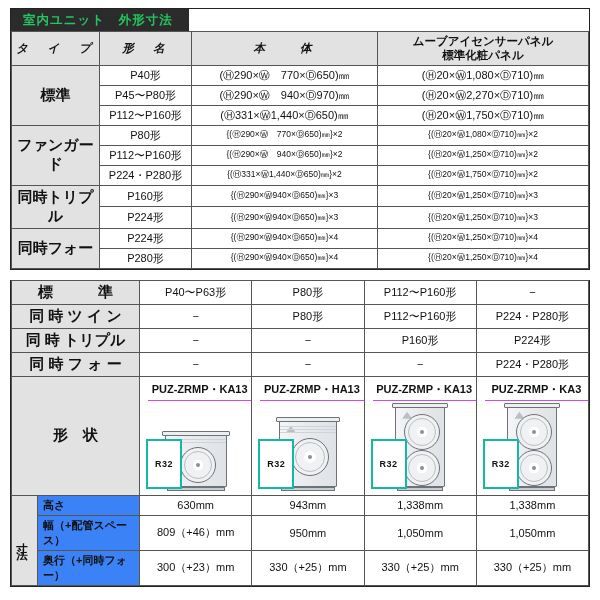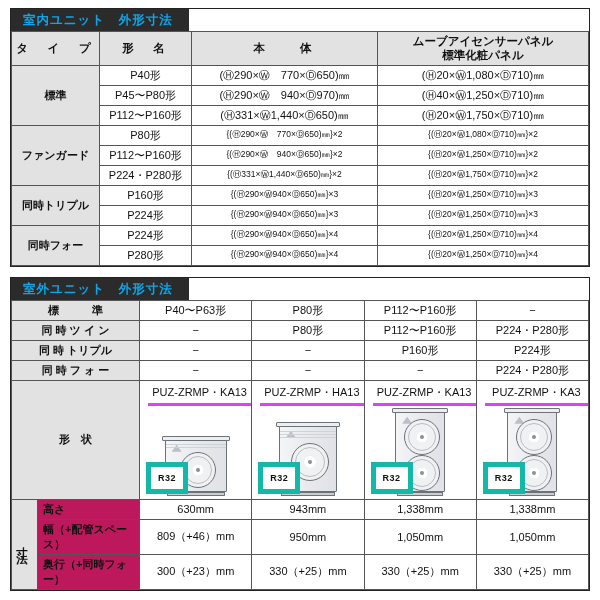--- a/index.html
+++ b/index.html
@@ -9,21 +9,21 @@
     font-family:"Liberation Sans","DejaVu Sans",sans-serif;
     color:#111;
     -webkit-font-smoothing:antialiased;
   }
   .page{width:600px;height:600px;position:relative;box-sizing:border-box;padding:8px 10px 0 10px;}
 
   
   .sect{margin-bottom:6px;}
   .sect-title{
     display:inline-block;
-    background:#2b2b2b;color:#0ea5e9;
+    background:#2b2b2b;color:#22c55e;
     font-size:12.5px;font-weight:bold;
     letter-spacing:1px;
     padding:4px 14px 4px 10px;
     border:1px solid #2b2b2b;
     border-bottom:none;
     position:relative;
     z-index:2;
   }
   .title-wrap{
     border:1.6px solid #222;
@@ -39,41 +39,41 @@
     border:1px solid #555;
     font-size:11px;
     text-align:center;
     vertical-align:middle;
     padding:2px 2px;
     background:#fff;
     font-weight:normal;
   }
   .outer{border:1.6px solid #222;border-top:none;}
   .hdr{background:#e2e2e2;font-weight:bold;font-size:11.5px;}
-  .lbl{background:#e2e2e2;font-weight:bold;font-size:11px;}
-  .spread{letter-spacing:4px;}
+  .lbl{background:#e2e2e2;font-weight:bold;font-size:15px;}
+  .spread{letter-spacing:4px;font-style:italic;}
   .sm{font-size:11px;}
   .xs{font-size:8.5px;}
   .two-line{line-height:1.25;}
 
   
 
   
   .shape-cell{height:118px;position:relative;padding:0;}
   .model{
-    font-size:11px;font-weight:normal;border-bottom:3px solid #d946ef;
+    font-size:11px;font-weight:bold;border-bottom:1px solid #d946ef;
     padding:3px 0 3px 0;background:#fff;margin-left:8px;
   }
   .shape-box{
     height:92px;position:relative;display:flex;align-items:flex-end;justify-content:center;
   }
   .r32{
     position:absolute;left:6px;bottom:4px;
-    border:5px solid #14b8a6;background:#fff;
-    font-size:9px;font-weight:bold;padding:6px 7px;
+    border:2px solid #14b8a6;background:#fff;
+    font-size:9px;font-weight:bold;padding:18px 7px;
     letter-spacing:0.5px;
   }
   
   .unit{position:relative;margin:0 auto 6px auto;}
   .unit .body{
     background:linear-gradient(to right,#f4f5f7 0%,#e9ebee 45%,#dfe2e6 100%);
     border:1px solid #6d7277;
     box-sizing:border-box;position:relative;border-radius:1px;
   }
   .unit .top{
@@ -103,21 +103,21 @@
     position:absolute;top:4px;left:6px;width:10px;height:7px;
     background:#b9c0c6;clip-path:polygon(0 100%,50% 0,100% 100%);
   }
 
   
   .dimlbl{background:#e2e2e2;font-weight:bold;font-size:11.5px;width:26px;}
   .vert{
     writing-mode:vertical-rl;text-orientation:upright;
     letter-spacing:6px;font-weight:bold;font-size:11.5px;
   }
-  .leftlbl{background:#be185d;font-weight:bold;font-size:11px;text-align:left;padding-left:5px;}
+  .leftlbl{background:#3b82f6;font-weight:bold;font-size:11px;text-align:left;padding-left:5px;}
 </style>
 </head>
 <body>
 
 <div class="page">
 
   <div class="sect">
     <div class="title-wrap">
       <div class="sect-title">室内ユニット　外形寸法</div>
     </div>
@@ -142,21 +142,21 @@
 
         <tr>
           <td class="lbl" rowspan="3">標準</td>
           <td>P40形</td>
           <td class="sm">(Ⓗ290×Ⓦ　770×Ⓓ650)㎜</td>
           <td class="sm">(Ⓗ20×Ⓦ1,080×Ⓓ710)㎜</td>
         </tr>
         <tr>
           <td>P45〜P80形</td>
           <td class="sm">(Ⓗ290×Ⓦ　940×Ⓓ970)㎜</td>
-          <td class="sm">(Ⓗ40×Ⓦ1,250×Ⓓ710)㎜</td>
+          <td class="sm">(Ⓗ20×Ⓦ2,270×Ⓓ710)㎜</td>
         </tr>
         <tr>
           <td class="sm">P112〜P160形</td>
           <td class="sm">(Ⓗ331×Ⓦ1,440×Ⓓ650)㎜</td>
           <td class="sm">(Ⓗ20×Ⓦ1,750×Ⓓ710)㎜</td>
         </tr>
 
         <tr>
           <td class="lbl" rowspan="3">ファンガード</td>
           <td>P80形</td>
@@ -196,23 +196,20 @@
           <td>P280形</td>
           <td class="xs">{(Ⓗ290×Ⓦ940×Ⓓ650)㎜}×4</td>
           <td class="xs">{(Ⓗ20×Ⓦ1,250×Ⓓ710)㎜}×4</td>
         </tr>
       </tbody>
         </table>
     </div>
   </div>
 
   <div class="sect" style="margin-top:10px;">
-    <div class="title-wrap">
-      <div class="sect-title">室外ユニット　外形寸法</div>
-    </div>
     <div class="outer">
       <table>
         <colgroup>
           <col style="width:26px">
             <col style="width:102px">
           <col style="width:null">
             <col style="width:null">
             <col style="width:null">
             <col style="width:null">
         </colgroup>

